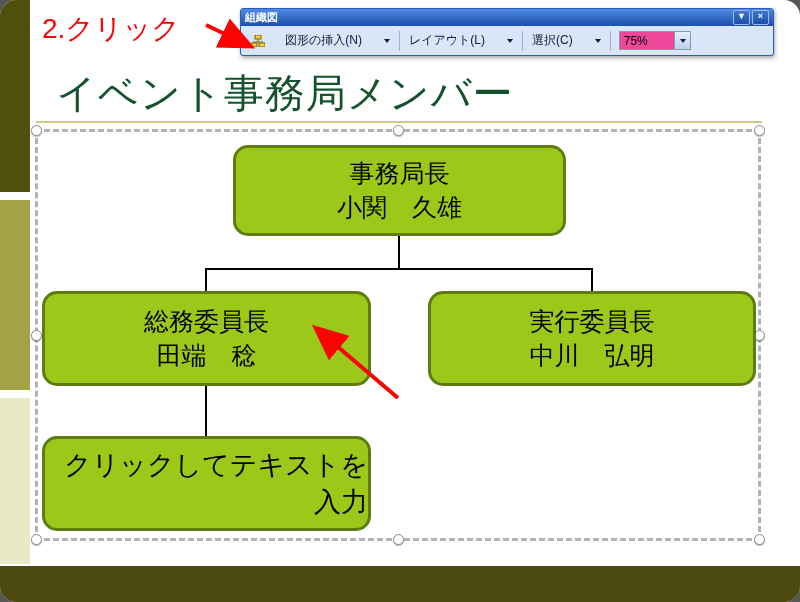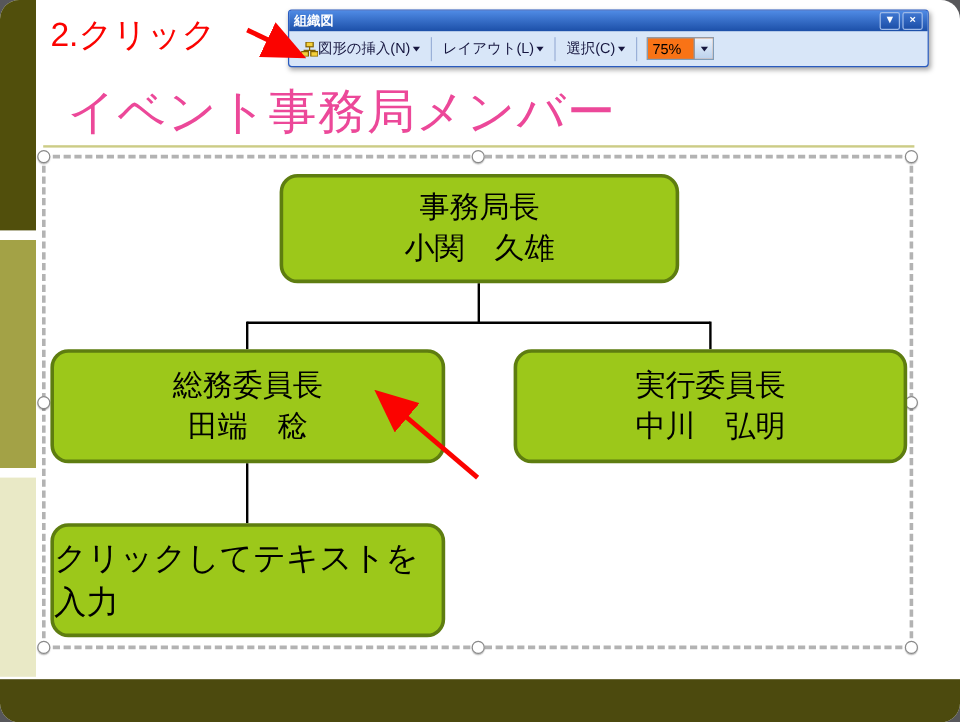--- a/index.html
+++ b/index.html
@@ -16,21 +16,21 @@
   
   .strip { position:absolute; left:0; width:30px; }
   .strip.s1 { top:0;   height:192px; background:#514f0c; }
   .strip.s2 { top:200px; height:190px; background:#a3a246; }
   .strip.s3 { top:398px; height:166px; background:#e9e9c6; }
   .bottom-bar { position:absolute; left:0; right:0; bottom:0; height:36px; background:#4c4a0e; }
 
   
   .slide-title {
     position:absolute; left:56px; top:66px;
-    font-size:40px; letter-spacing:1px; color:#ec4899; white-space:nowrap;
+    font-size:40px; letter-spacing:1px; color:#14532d; white-space:nowrap;
   }
   .title-rule { position:absolute; left:36px; top:121px; width:726px; height:2px; background:#cccc86; }
 
   
   .sel-frame {
     position:absolute; left:35px; top:129px; width:726px; height:412px;
     border:3px dashed #b3b3b3; box-sizing:border-box; background:transparent;
   }
   .handle {
     position:absolute; width:9px; height:9px; background:#fff;
@@ -38,21 +38,21 @@
     box-shadow:0 1px 1px rgba(0,0,0,.25);
   }
   .h-tl{left:-7px;top:-7px}.h-tc{left:50%;margin-left:-5px;top:-7px}.h-tr{right:-7px;top:-7px}
   .h-ml{left:-7px;top:50%;margin-top:-5px}.h-mr{right:-7px;top:50%;margin-top:-5px}
   .h-bl{left:-7px;bottom:-7px}.h-bc{left:50%;margin-left:-5px;bottom:-7px}.h-br{right:-7px;bottom:-7px}
 
   
   .org-box {
     position:absolute; background:#9cc81a; border:3px solid #5e7d10; border-radius:15px;
     box-sizing:border-box; display:flex; flex-direction:column; justify-content:center;
-    align-items:center; font-size:25px; line-height:1.35; color:#000; text-align:left;
+    align-items:center; font-size:25px; line-height:1.35; color:#000; text-align:right;
   }
   .org-box.root  { left:233px; top:145px; width:333px; height:91px; }
   .org-box.left  { left:42px;  top:291px; width:329px; height:95px; }
   .org-box.right { left:428px; top:291px; width:328px; height:95px; }
   .org-box.sub   { left:42px;  top:436px; width:329px; height:95px; font-size:27px; }
 
   svg.overlay { position:absolute; left:0; top:0; pointer-events:none; }
 
   
   .toolbar {
@@ -66,31 +66,31 @@
     display:flex; align-items:center; padding:0 4px;
   }
   .tb-title .spacer { flex:1; }
   .tb-winbtn {
     width:15px; height:13px; margin-left:2px; border:1px solid #9db9e8;
     background:linear-gradient(#3f76d0,#1c4fa8); color:#fff;
     font-size:9px; line-height:11px; text-align:center; border-radius:2px; cursor:default;
   }
   .tb-body { display:flex; align-items:center; height:29px; padding:0 4px; color:#16163f; }
   .tb-button {
-    display:flex; align-items:center; gap:0; padding:3px 5px;
+    display:flex; align-items:center; gap:20px; padding:3px 5px;
     border:1px solid transparent; border-radius:2px; white-space:nowrap; cursor:default;
   }
   .caret {
     width:0; height:0; border-left:3px solid transparent;
     border-right:3px solid transparent; border-top:4px solid #16163f; margin-left:2px;
   }
   .tb-sep { width:1px; height:20px; background:#9ab0d8; margin:0 3px; }
   .zoom-box {
-    margin-left:5px; background:#f97316; border:1px solid #7f9db9; height:19px;
-    display:flex; align-items:center; width:56px; box-sizing:border-box;
+    margin-left:5px; background:#ec4899; border:1px solid #7f9db9; height:19px;
+    display:flex; align-items:center; width:72px; box-sizing:border-box;
   }
   .zoom-box .zv { flex:1; padding-left:4px; font-size:12px; color:#000; }
   .zoom-box .zbtn {
     width:15px; height:17px; background:linear-gradient(#e8f0fb,#bcd2ee);
     border-left:1px solid #7f9db9; display:flex; align-items:center; justify-content:center;
   }
 
   
   .ann { position:absolute; color:#fb0300; font-size:28px; font-weight:normal; white-space:nowrap; }
   .ann.step2 { left:42px;  top:10px; }

